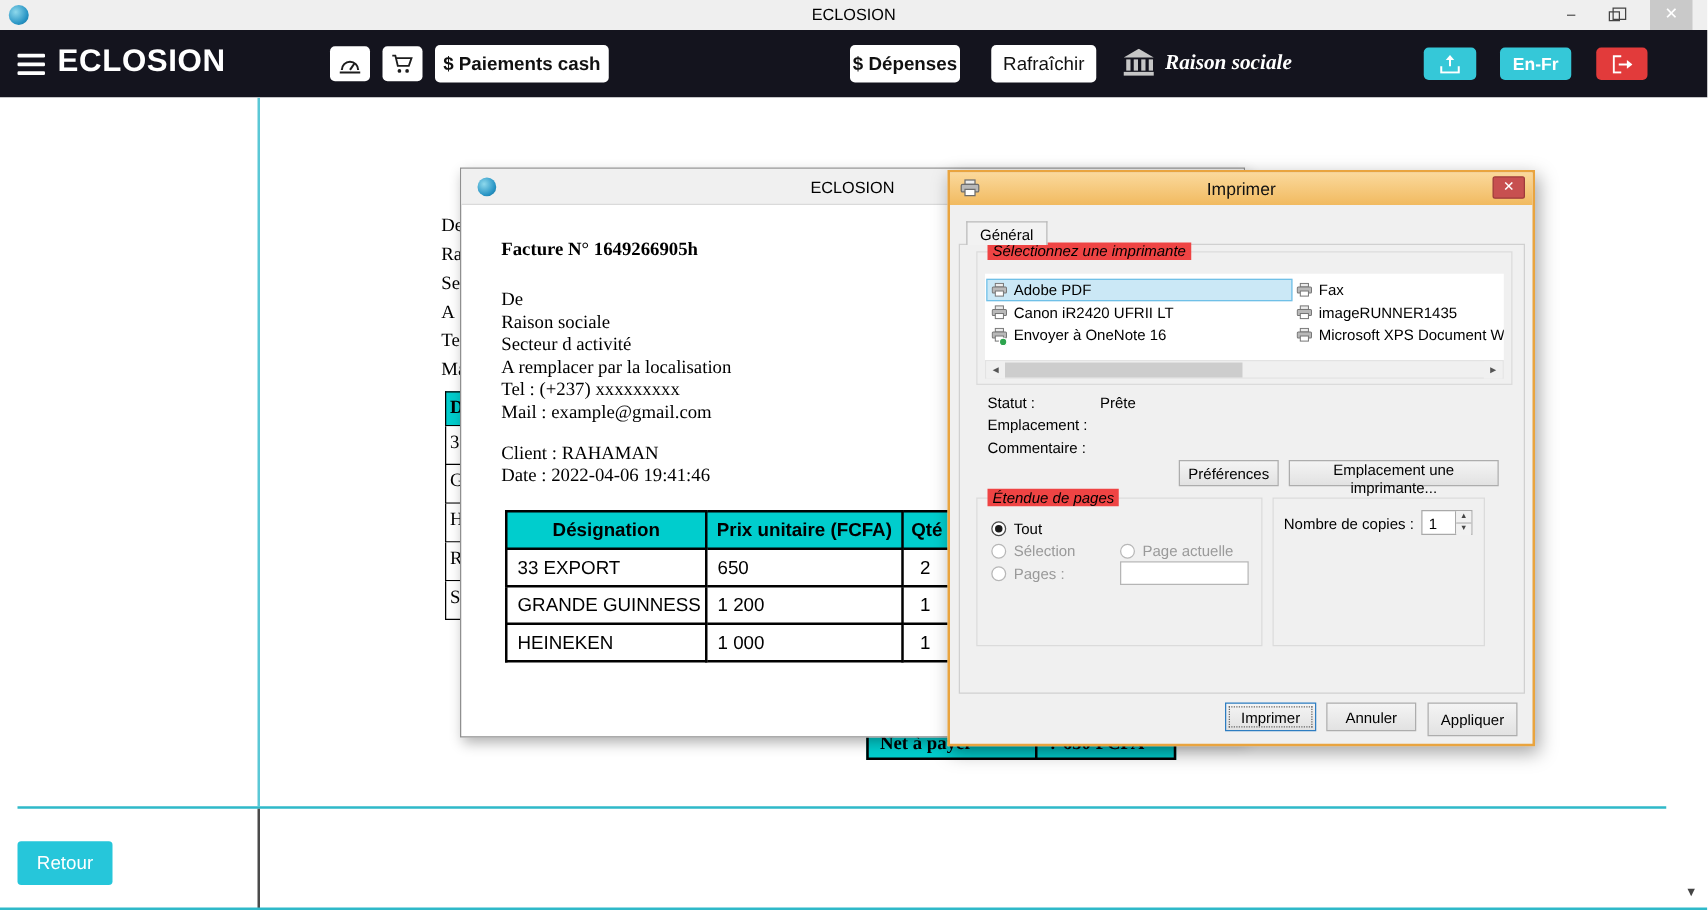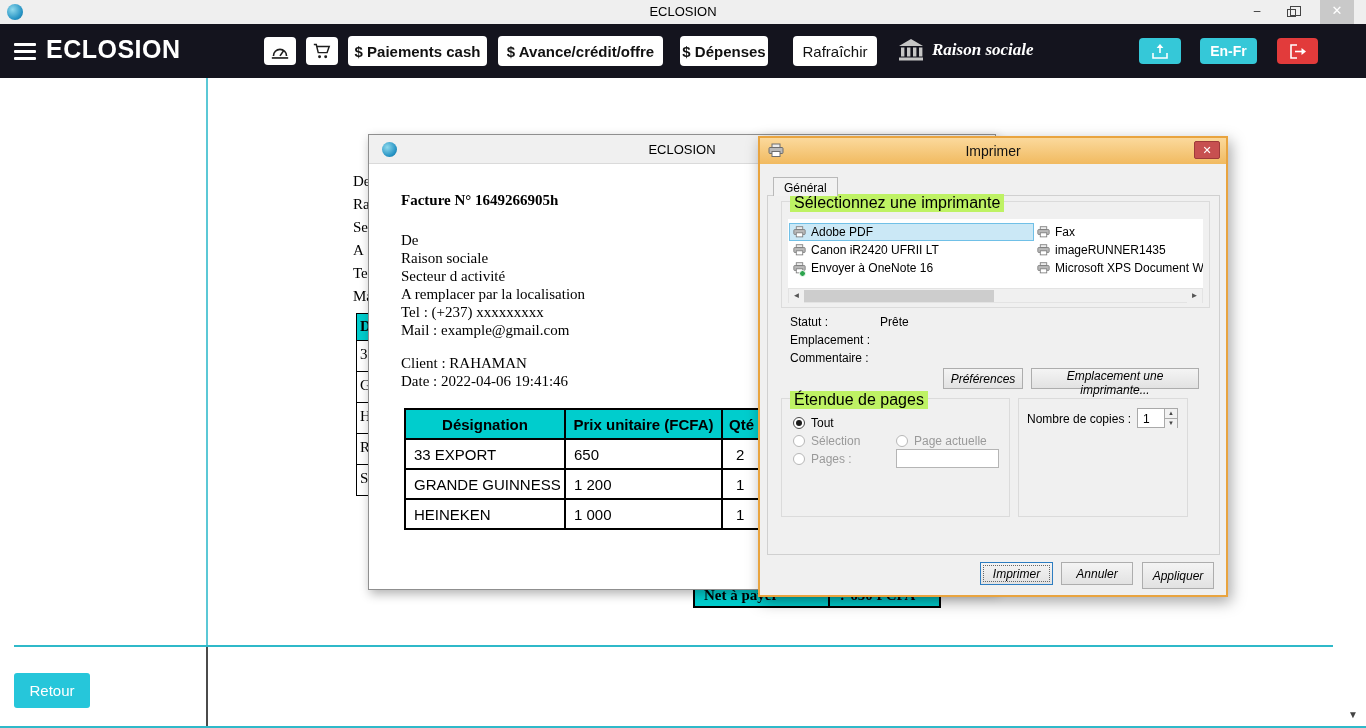--- a/index.html
+++ b/index.html
@@ -79,33 +79,33 @@
   .dlg-titlebar { position:absolute; left:0; top:0; width:100%; height:26px;
                   background:linear-gradient(#FBD99C, #F1BA60); }
   .dlg-title { position:absolute; left:0; top:0; width:100%; height:26px; line-height:26px; text-align:center; font-size:14px; color:#111; }
   .dlg-close { position:absolute; right:6px; top:3px; width:26px; height:18px; background:#C75050; border:1px solid #9E3A3A;
                border-radius:2px; color:#fff; font-size:11px; line-height:16px; text-align:center; cursor:pointer; }
   .dlg-printer-ico { position:absolute; left:8px; top:5px; }
   .tab { position:absolute; left:13px; top:39px; height:19px; padding:3px 10px 0; font-size:12px; background:#F2F2F2;
          border:1px solid #B9B9B9; border-bottom:none; z-index:2; cursor:default; }
   .pane { position:absolute; left:7px; top:57px; width:453px; height:360px; border:1px solid #D0D0D0; background:#F0F0F0; }
   .group { position:absolute; border:1px solid #DBDBDB; }
-  .glabel { position:absolute; top:-8px; left:8px; background:#bef264; padding:0 4px; font-size:16px; white-space:nowrap; }
+  .glabel { position:absolute; top:-8px; left:8px; background:#ef4444; padding:0 4px; font-size:12px; white-space:nowrap;font-style:italic; }
   .plist { background:#fff; overflow:hidden; }
   .pitem { position:absolute; height:18px; display:flex; align-items:center; gap:5px; font-size:12px; white-space:nowrap; padding:0 3px; cursor:default; }
   .pitem.selected { background:#CBE8F6; border:1px solid #70C0E7;text-align:center; }
   .badge-green { position:absolute; left:6px; top:8px; width:7px; height:7px; border-radius:50%; background:#2DA44E; border:1px solid #fff; }
   .ico-wrap { position:relative; display:inline-flex; }
   .hscroll { background:#F0F0F0; border:1px solid #E3E3E3; }
   .hs-arrow { position:absolute; top:0; width:15px; height:14px; background:#F0F0F0; color:#555; font-size:8px;
               line-height:14px; text-align:center; cursor:pointer; }
   .hs-thumb { position:absolute; top:1px; height:12px; background:#CDCDCD; cursor:pointer; }
   .dlabel { position:absolute; font-size:12px; color:#000; white-space:nowrap; }
   .wbtn { position:absolute; background:linear-gradient(#F4F4F4,#E2E2E2); border:1px solid #ADADAD; font-size:12px;
-          color:#000; cursor:pointer;font-style:italic; }
+          color:#000; cursor:pointer; }
   .wbtn.default { border:1px solid #2D7DC1; outline:1px dotted #666; outline-offset:-4px; }
   .radio { position:absolute; width:12px; height:12px; border-radius:50%; border:1px solid #494949; background:#fff; cursor:pointer; }
   .radio.checked::after { content:""; position:absolute; left:2px; top:2px; width:6px; height:6px; border-radius:50%; background:#1a1a1a; }
   .radio.disabled { border-color:#B7B7B7; cursor:default; }
   .rlabel { position:absolute; font-size:12px; white-space:nowrap;text-align:right; }
   .rlabel.disabled { color:#9A9A9A; }
   .pages-input { position:absolute; background:#fff; border:1px solid #B5B5B5; }
   .spin { position:absolute; width:41px; height:20px; border:1px solid #A9A9A9; background:#fff; display:flex; }
   .spin .val { flex:1; font-size:12px; padding:3px 0 0 5px; }
   .spin .arrows { width:13px; display:flex; flex-direction:column; border-left:1px solid #A9A9A9; }
@@ -140,21 +140,20 @@
   </button>
   <button class="icon-btn" style="left:306px">
     <svg width="20" height="18" viewBox="0 0 24 22">
       <path d="M2 3h3l2.4 10h10.8l2.6-7.5H6.2" fill="none" stroke="#1d1d1d" stroke-width="1.8"></path>
       <circle cx="9" cy="18" r="1.8" fill="#1d1d1d"></circle>
       <circle cx="16.5" cy="18" r="1.8" fill="#1d1d1d"></circle>
     </svg>
   </button>
 
   <button class="nav-btn" style="left:348px;width:139px">$ Paiements cash</button>
-  <button class="nav-btn" style="left:498px;width:165px">$ Avance/crédit/offre</button>
   <button class="nav-btn" style="left:680px;width:88px">$ Dépenses</button>
   <button class="nav-btn" style="left:793px;width:84px;font-weight:500">Rafraîchir</button>
 
   <span class="bank-ico">
     <svg width="26" height="22" viewBox="0 0 26 22">
       <polygon points="13,0 25,7 1,7" fill="#C6C6C6"></polygon>
       <rect x="3" y="8.5" width="3.4" height="9" fill="#C6C6C6"></rect>
       <rect x="9" y="8.5" width="3.4" height="9" fill="#C6C6C6"></rect>
       <rect x="15" y="8.5" width="3.4" height="9" fill="#C6C6C6"></rect>
       <rect x="21" y="8.5" width="3.4" height="9" fill="#C6C6C6"></rect>

